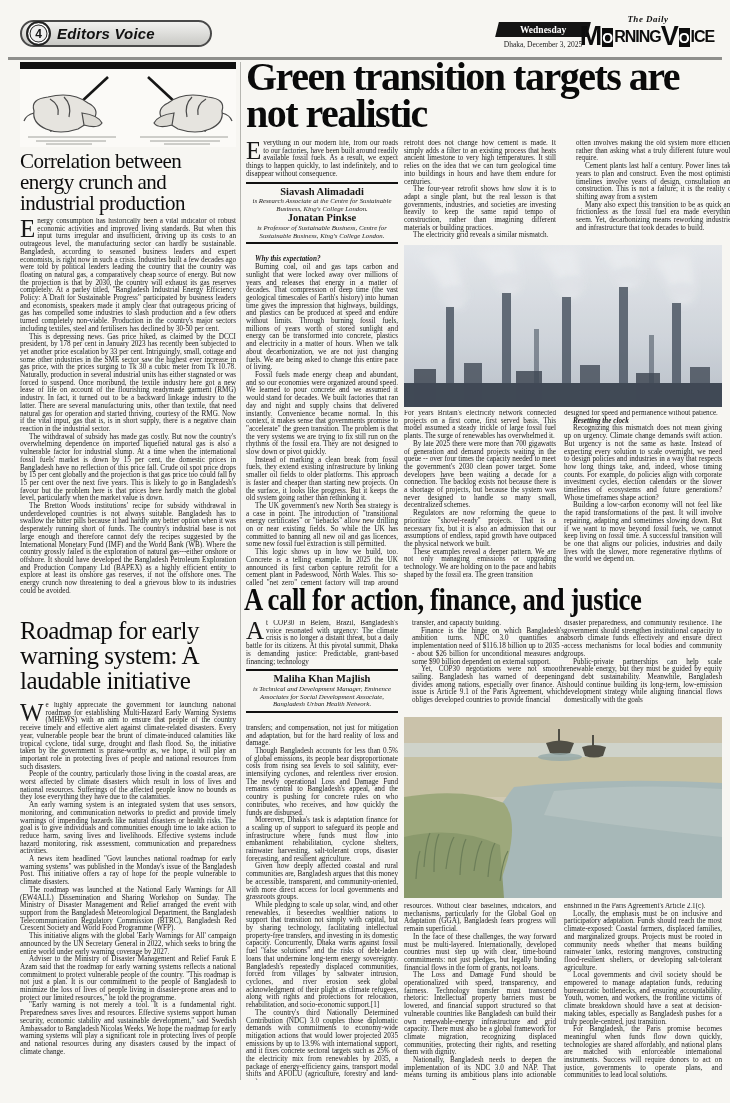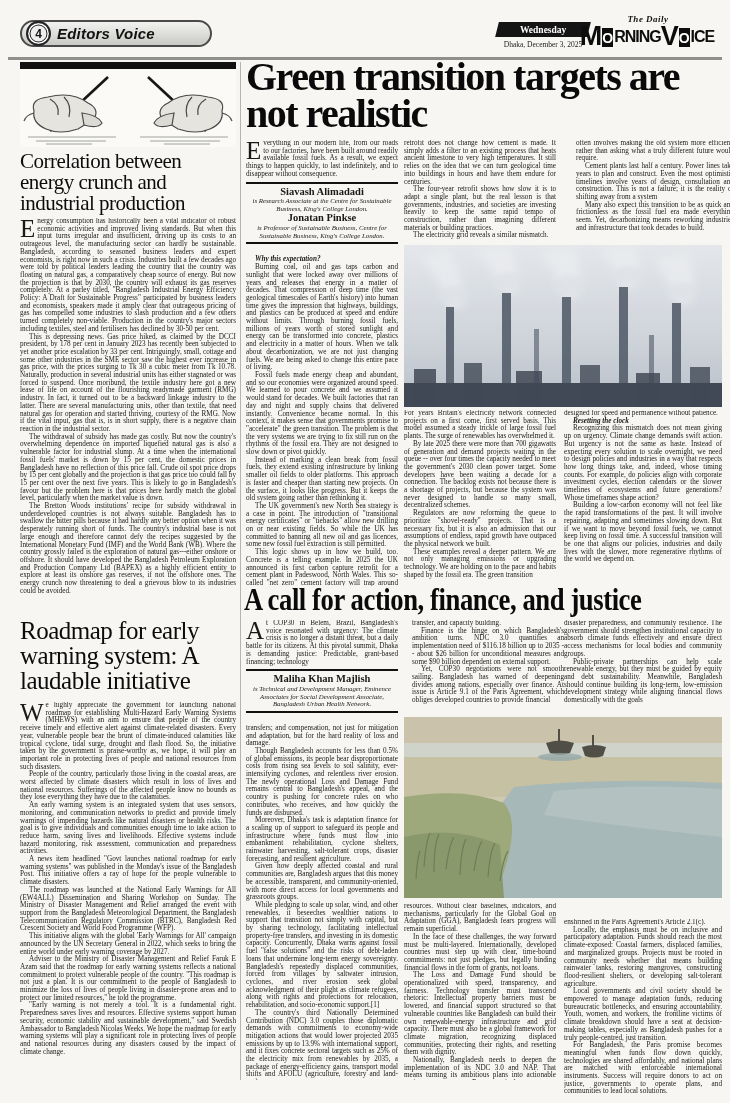--- a/index.html
+++ b/index.html
@@ -75,21 +75,21 @@
   .byline .name{font-weight:bold;font-size:10.5px;line-height:1.12;text-indent:0;}
   .byline .role{font-style:italic;font-size:6.8px;line-height:1.12;text-indent:0;text-align:center;}
 
   
   .a2-headline{left:244px;top:582px;width:484px;font-size:31px;font-weight:bold;color:#0a0a0a;
     white-space:nowrap;transform:scaleX(.86);transform-origin:left;letter-spacing:-0.5px;}
   .a2-col1{left:246px;top:620px;width:152px;height:460px;}
   .a2-col2-top{left:404px;top:620px;width:152px;height:94px;margin-left:8px;}
   .a2-col3-top{left:564px;top:620px;width:158px;height:94px;}
   .a2-col2-bot{left:404px;top:903px;width:152px;height:177px;}
-  .a2-col3-bot{left:564px;top:903px;width:158px;height:177px;margin-top:16px;}
+  .a2-col3-bot{left:564px;top:903px;width:158px;height:177px;}
   .photo2{left:404px;top:717px;width:318px;height:181px;}
   .photo-box{background:#d8dbdd;overflow:hidden;}
   svg{display:block;}
 </style>
 </head>
 <body>
 
 <div class="abs section-pill">
   <span class="pill-circle">
     <span>4</span>

